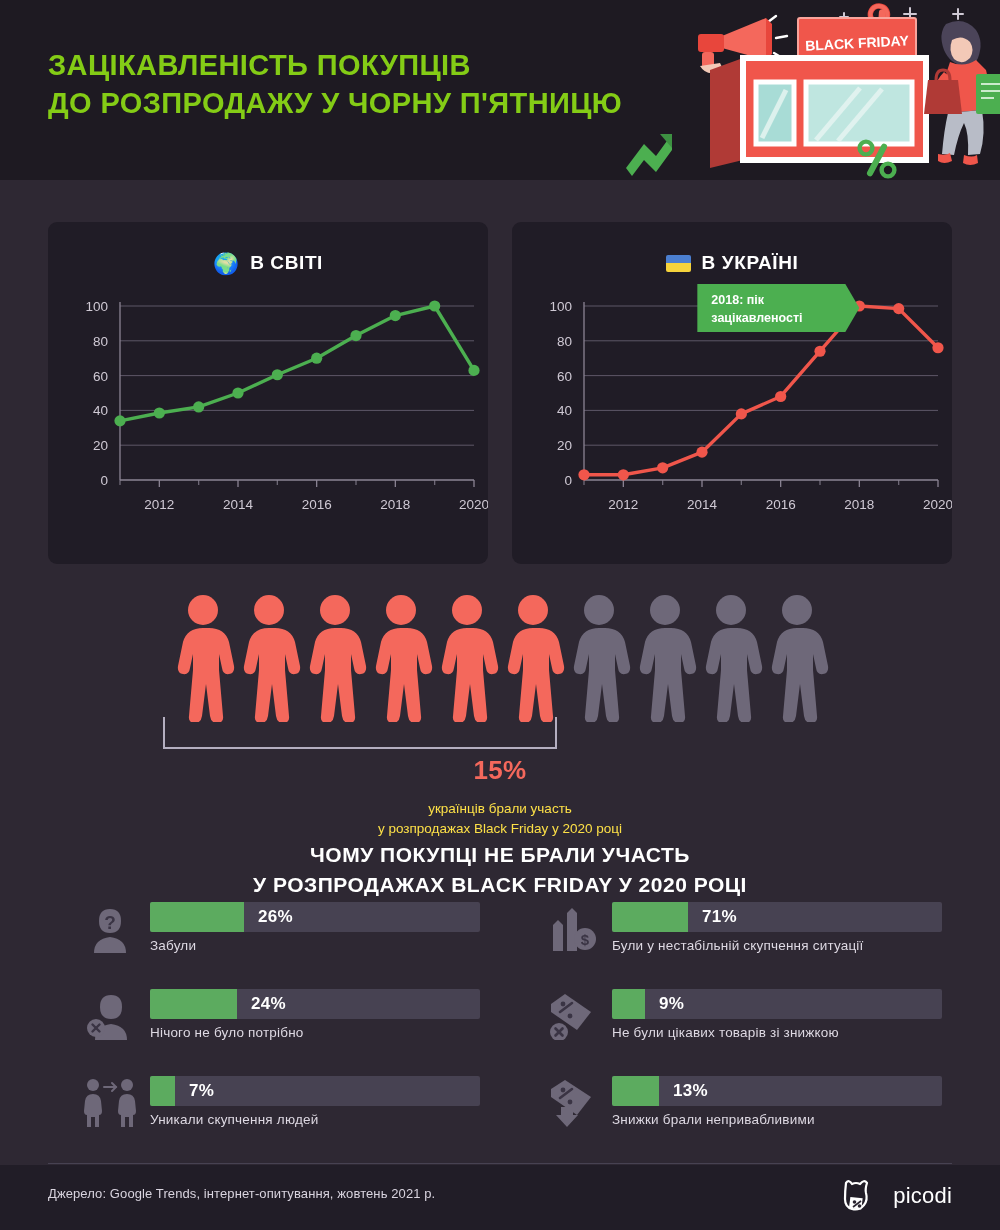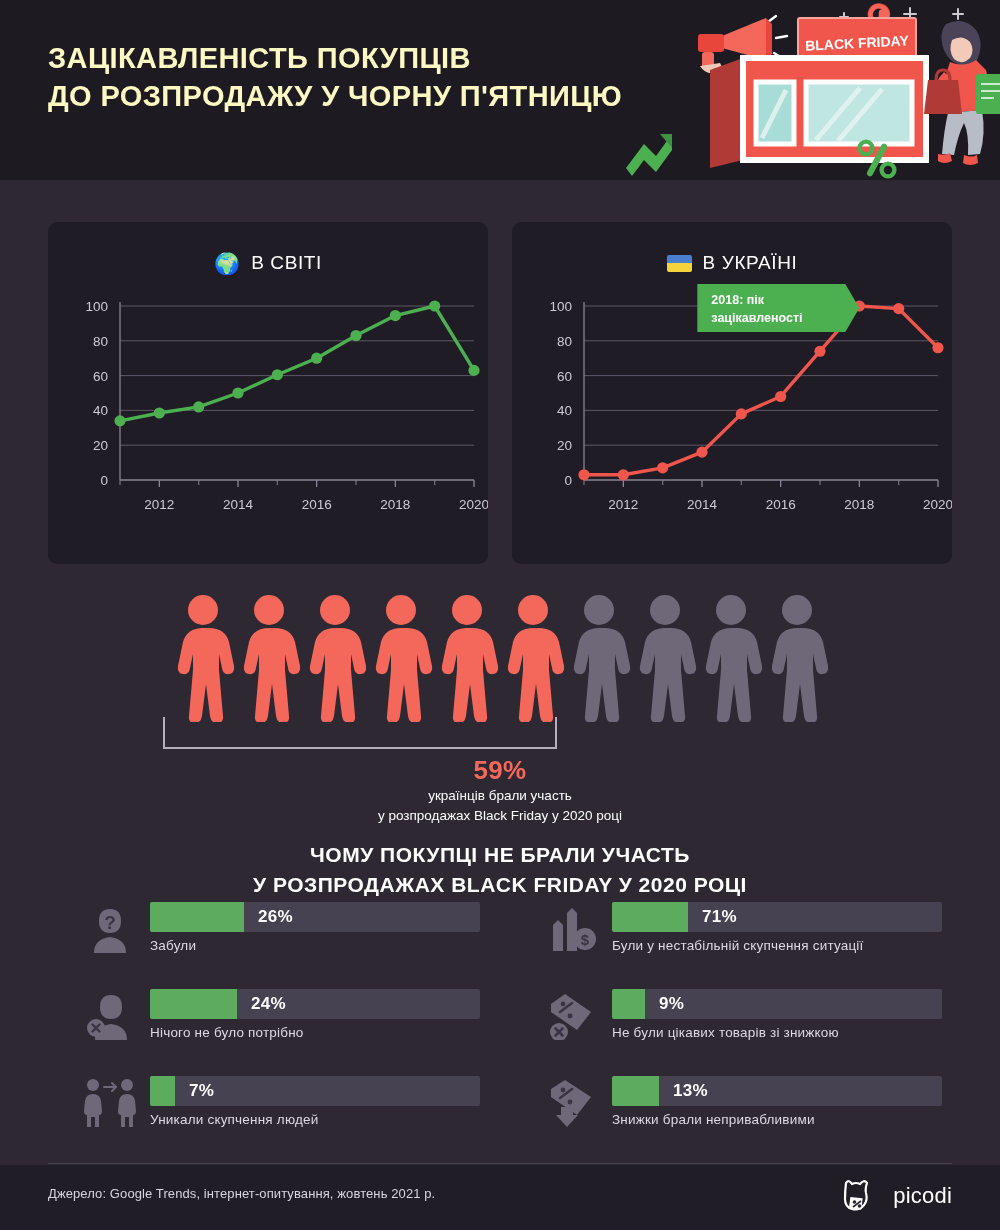--- a/index.html
+++ b/index.html
@@ -11,39 +11,39 @@
     overflow:hidden;
   }
   .page { position:relative; width:1000px; height:1230px; }
 
   
   .header {
     position:absolute; left:0; top:0; width:1000px; height:180px;
     background:#1e1a22; overflow:hidden;
   }
   .header-title {
-    position:absolute; left:48px; top:40px;
+    position:absolute; left:48px; top:47px;
     font-size:29px; font-weight:bold; line-height:1.30;
-    letter-spacing:0.4px; color:#fef9c3; text-transform:uppercase;
+    letter-spacing:0.4px; color:#84cc16; text-transform:uppercase;
     white-space:pre-line;
   }
   .hero { position:absolute; right:0; top:0; width:420px; height:180px; }
 
   
   .panel {
     position:absolute; top:222px; width:440px; height:342px;
     background:#201c26; border-radius:9px;
   }
   .panel.left { left:48px; }
   .panel.right { left:512px; }
   .panel-head {
     position:absolute; top:30px; left:0; width:100%;
     display:flex; align-items:center; justify-content:center; gap:11px;
   }
-  .panel-title { font-size:19px; font-weight:normal; letter-spacing:0.6px;text-align:right; }
+  .panel-title { font-size:19px; font-weight:bold; letter-spacing:0.6px;text-align:right; }
   .flag-emoji { font-size:21px; line-height:1; }
   .flag-ua { width:25px; height:17px; border-radius:2px; overflow:hidden; display:block; }
   .flag-ua i { display:block; width:100%; height:50%; }
   .flag-ua i.b { background:#4b7fd0; }
   .flag-ua i.y { background:#f5d33c; }
 
   .plot { position:absolute; left:0; top:62px; width:440px; height:280px; }
   .plot svg { display:block; }
 
   .tick-y, .tick-x { fill:#cfc9d4; font-size:13.5px; font-family:"Liberation Sans", sans-serif; }
@@ -63,21 +63,21 @@
     display:flex; gap:0;
   }
   .person { width:66px; height:130px; }
   .bracket {
     position:absolute; left:163px; top:717px; width:394px; height:32px;
     border-left:2px solid #b4aec0; border-right:2px solid #b4aec0;
     border-bottom:2px solid #b4aec0;
   }
   .pct-block { position:absolute; left:0; top:755px; width:1000px; text-align:center; }
   .pct-big { font-size:26px; font-weight:bold; color:#f4685c; letter-spacing:0.3px; }
-  .pct-sub { font-size:13.5px; color:#ffffff; line-height:1.45; margin-top:0; white-space:pre-line; }
+  .pct-sub { font-size:13.5px; color:#fde047; line-height:1.45; margin-top:13px; white-space:pre-line; }
 
   
   .section-heading {
     position:absolute; left:0; top:840px; width:1000px; text-align:center;
     font-size:21px; font-weight:bold; line-height:1.42; letter-spacing:0.5px;
     text-transform:uppercase; white-space:pre-line;
   }
 
   
   .reasons { position:absolute; left:0; top:898px; width:1000px; height:255px; }
@@ -360,21 +360,21 @@
           <circle cx="33" cy="18" r="15" fill="#6e6879"></circle>
           <path d="M33 36 q-16 0 -20 14 l-5 24 q-1 7 5 8 q6 1 7 -6 l3 -14 l0 16 l-4 46 q-1 7 6 7 q6 0 7 -7 l4 -32 l4 32 q1 7 7 7 q7 0 6 -7 l-4 -46 l0 -16 l3 14 q1 7 7 6 q6 -1 5 -8 l-5 -24 q-4 -14 -20 -14 z" fill="#6e6879"></path>
         </svg></div>
       <div class="person"><svg width="66" height="130" viewBox="0 0 66 130">
           <circle cx="33" cy="18" r="15" fill="#6e6879"></circle>
           <path d="M33 36 q-16 0 -20 14 l-5 24 q-1 7 5 8 q6 1 7 -6 l3 -14 l0 16 l-4 46 q-1 7 6 7 q6 0 7 -7 l4 -32 l4 32 q1 7 7 7 q7 0 6 -7 l-4 -46 l0 -16 l3 14 q1 7 7 6 q6 -1 5 -8 l-5 -24 q-4 -14 -20 -14 z" fill="#6e6879"></path>
         </svg></div>
     </div>
   <div class="bracket"></div>
   <div class="pct-block">
-    <div class="pct-big">59%</div>
+    <div class="pct-big">15%</div>
     <div class="pct-sub">українців брали участь
 у розпродажах Black Friday у 2020 році</div>
   </div>
 
   <div class="section-heading">ЧОМУ ПОКУПЦІ НЕ БРАЛИ УЧАСТЬ
 У РОЗПРОДАЖАХ BLACK FRIDAY У 2020 РОЦІ</div>
 
   <div class="reasons" id="reasons-list">
       <div class="reason" style="left: 80px; top: 0px;">
         <div class="icon-wrap">

